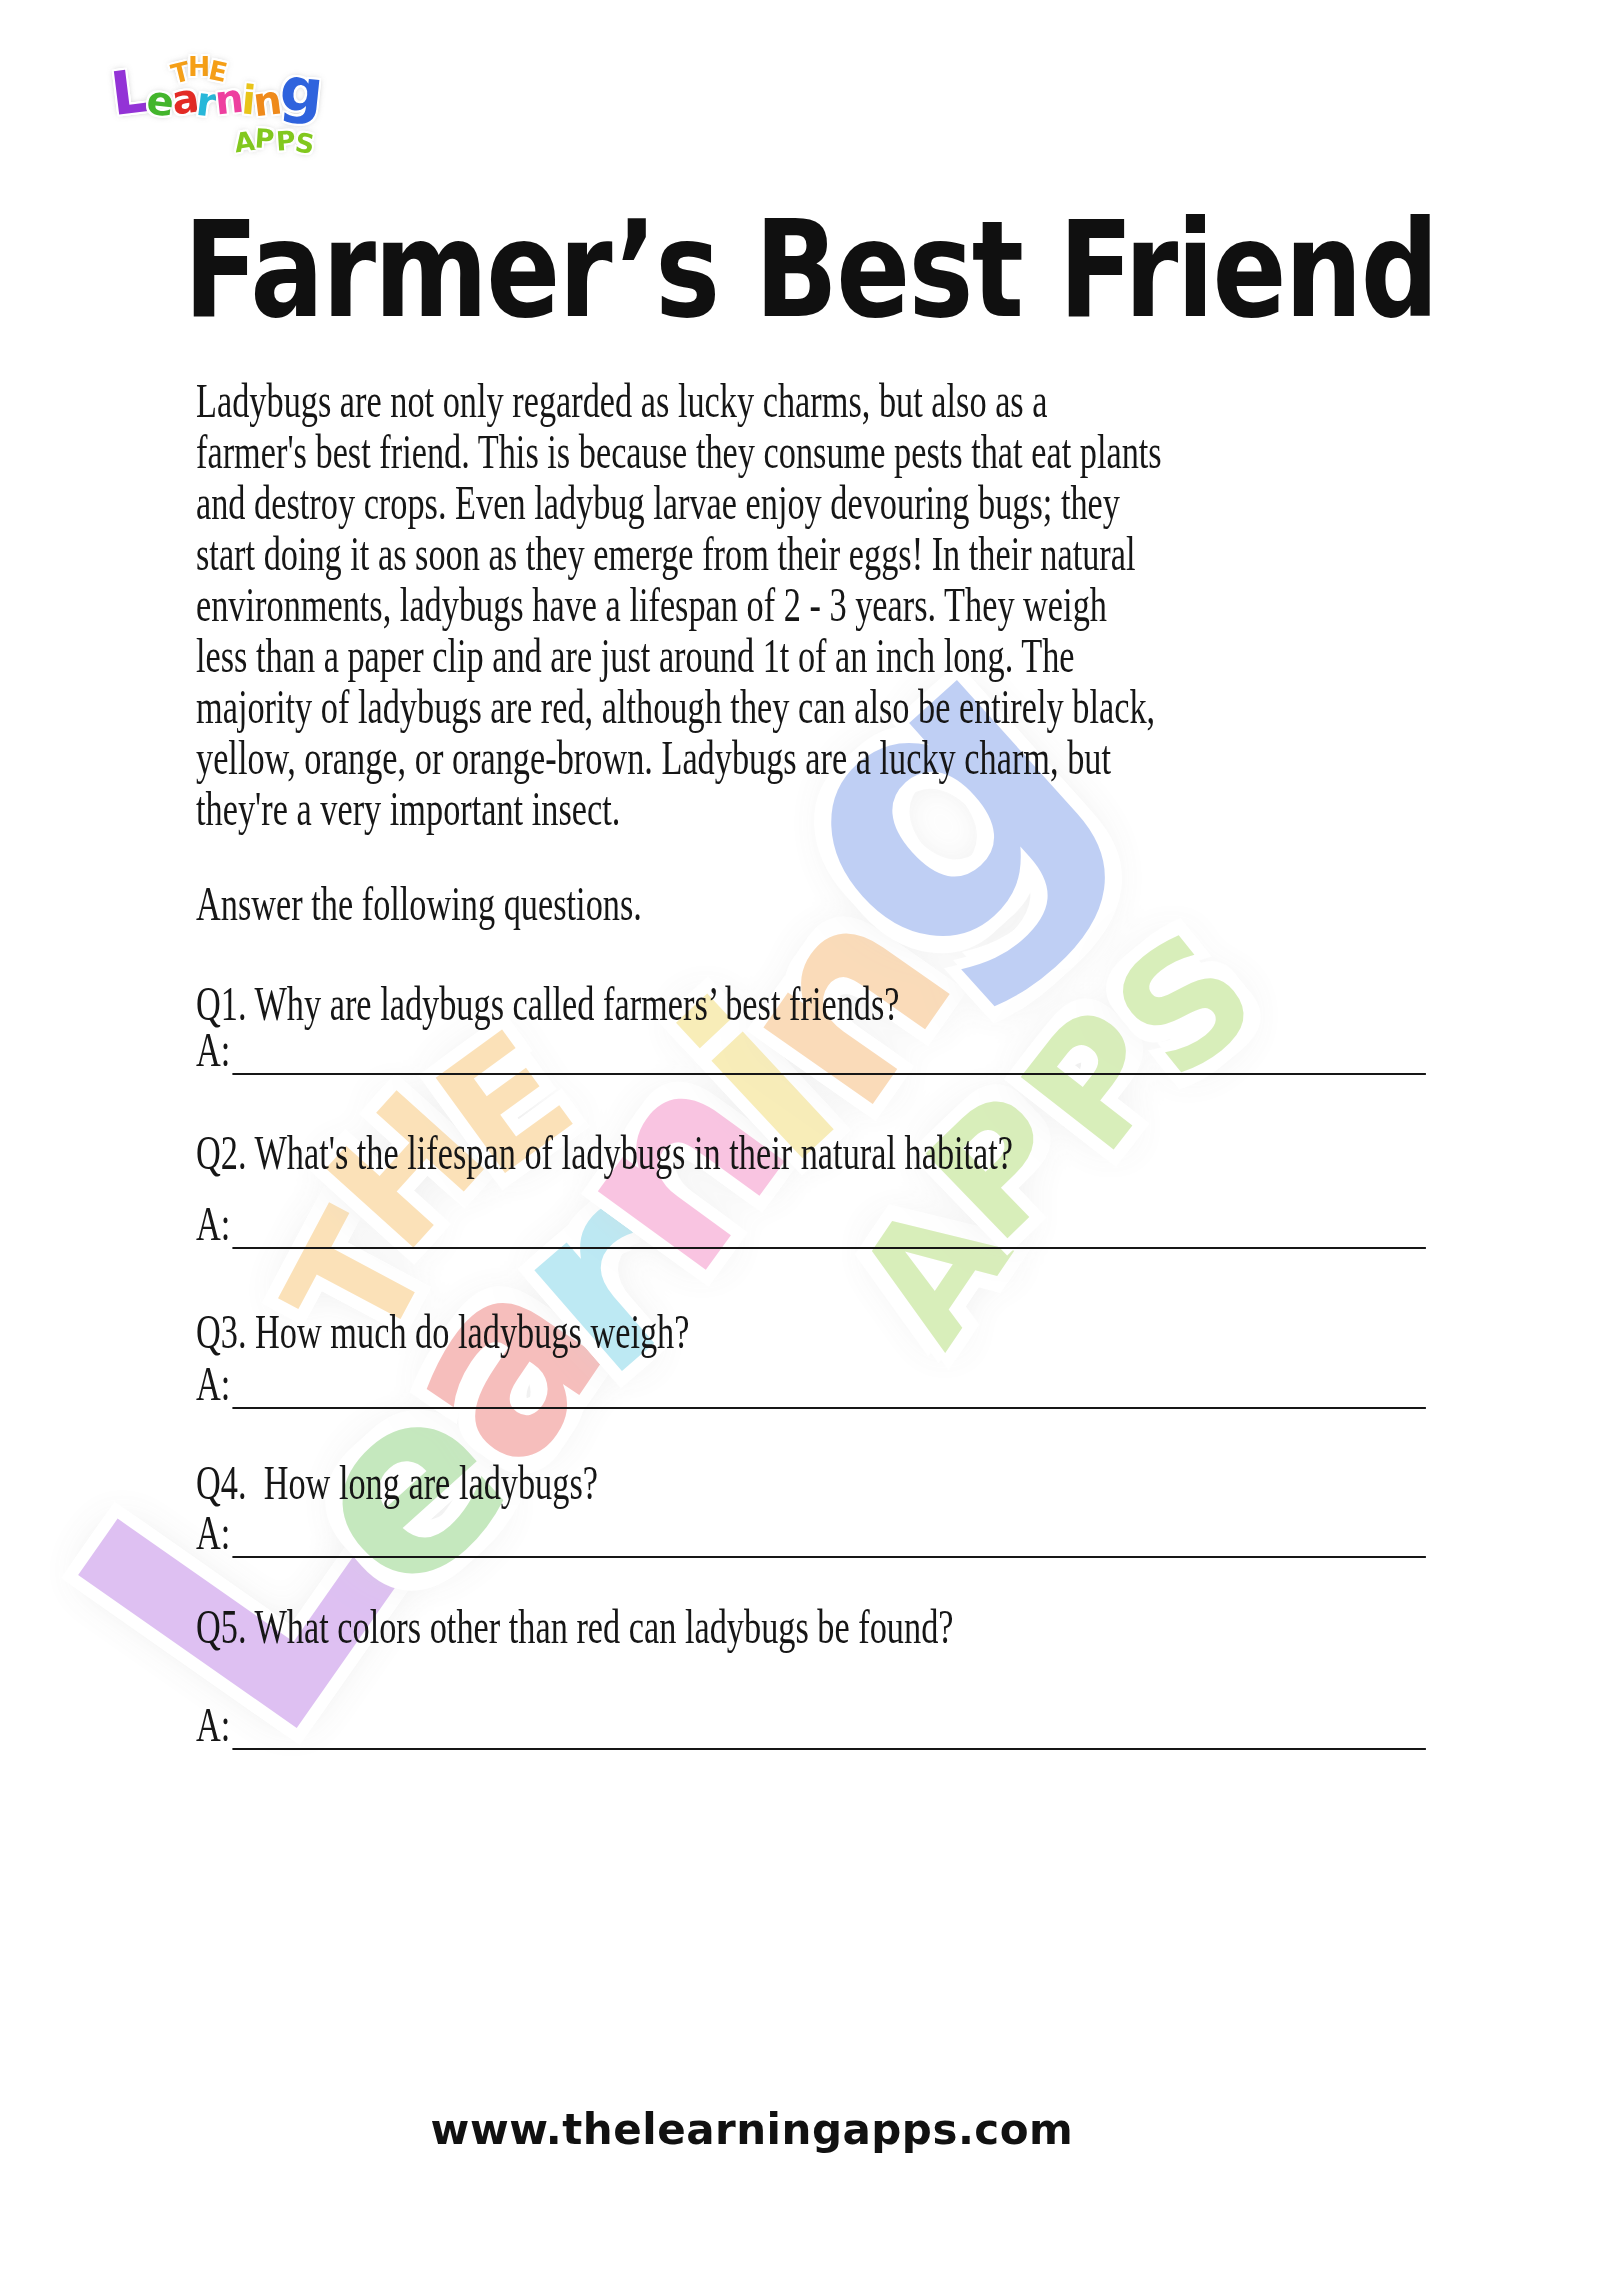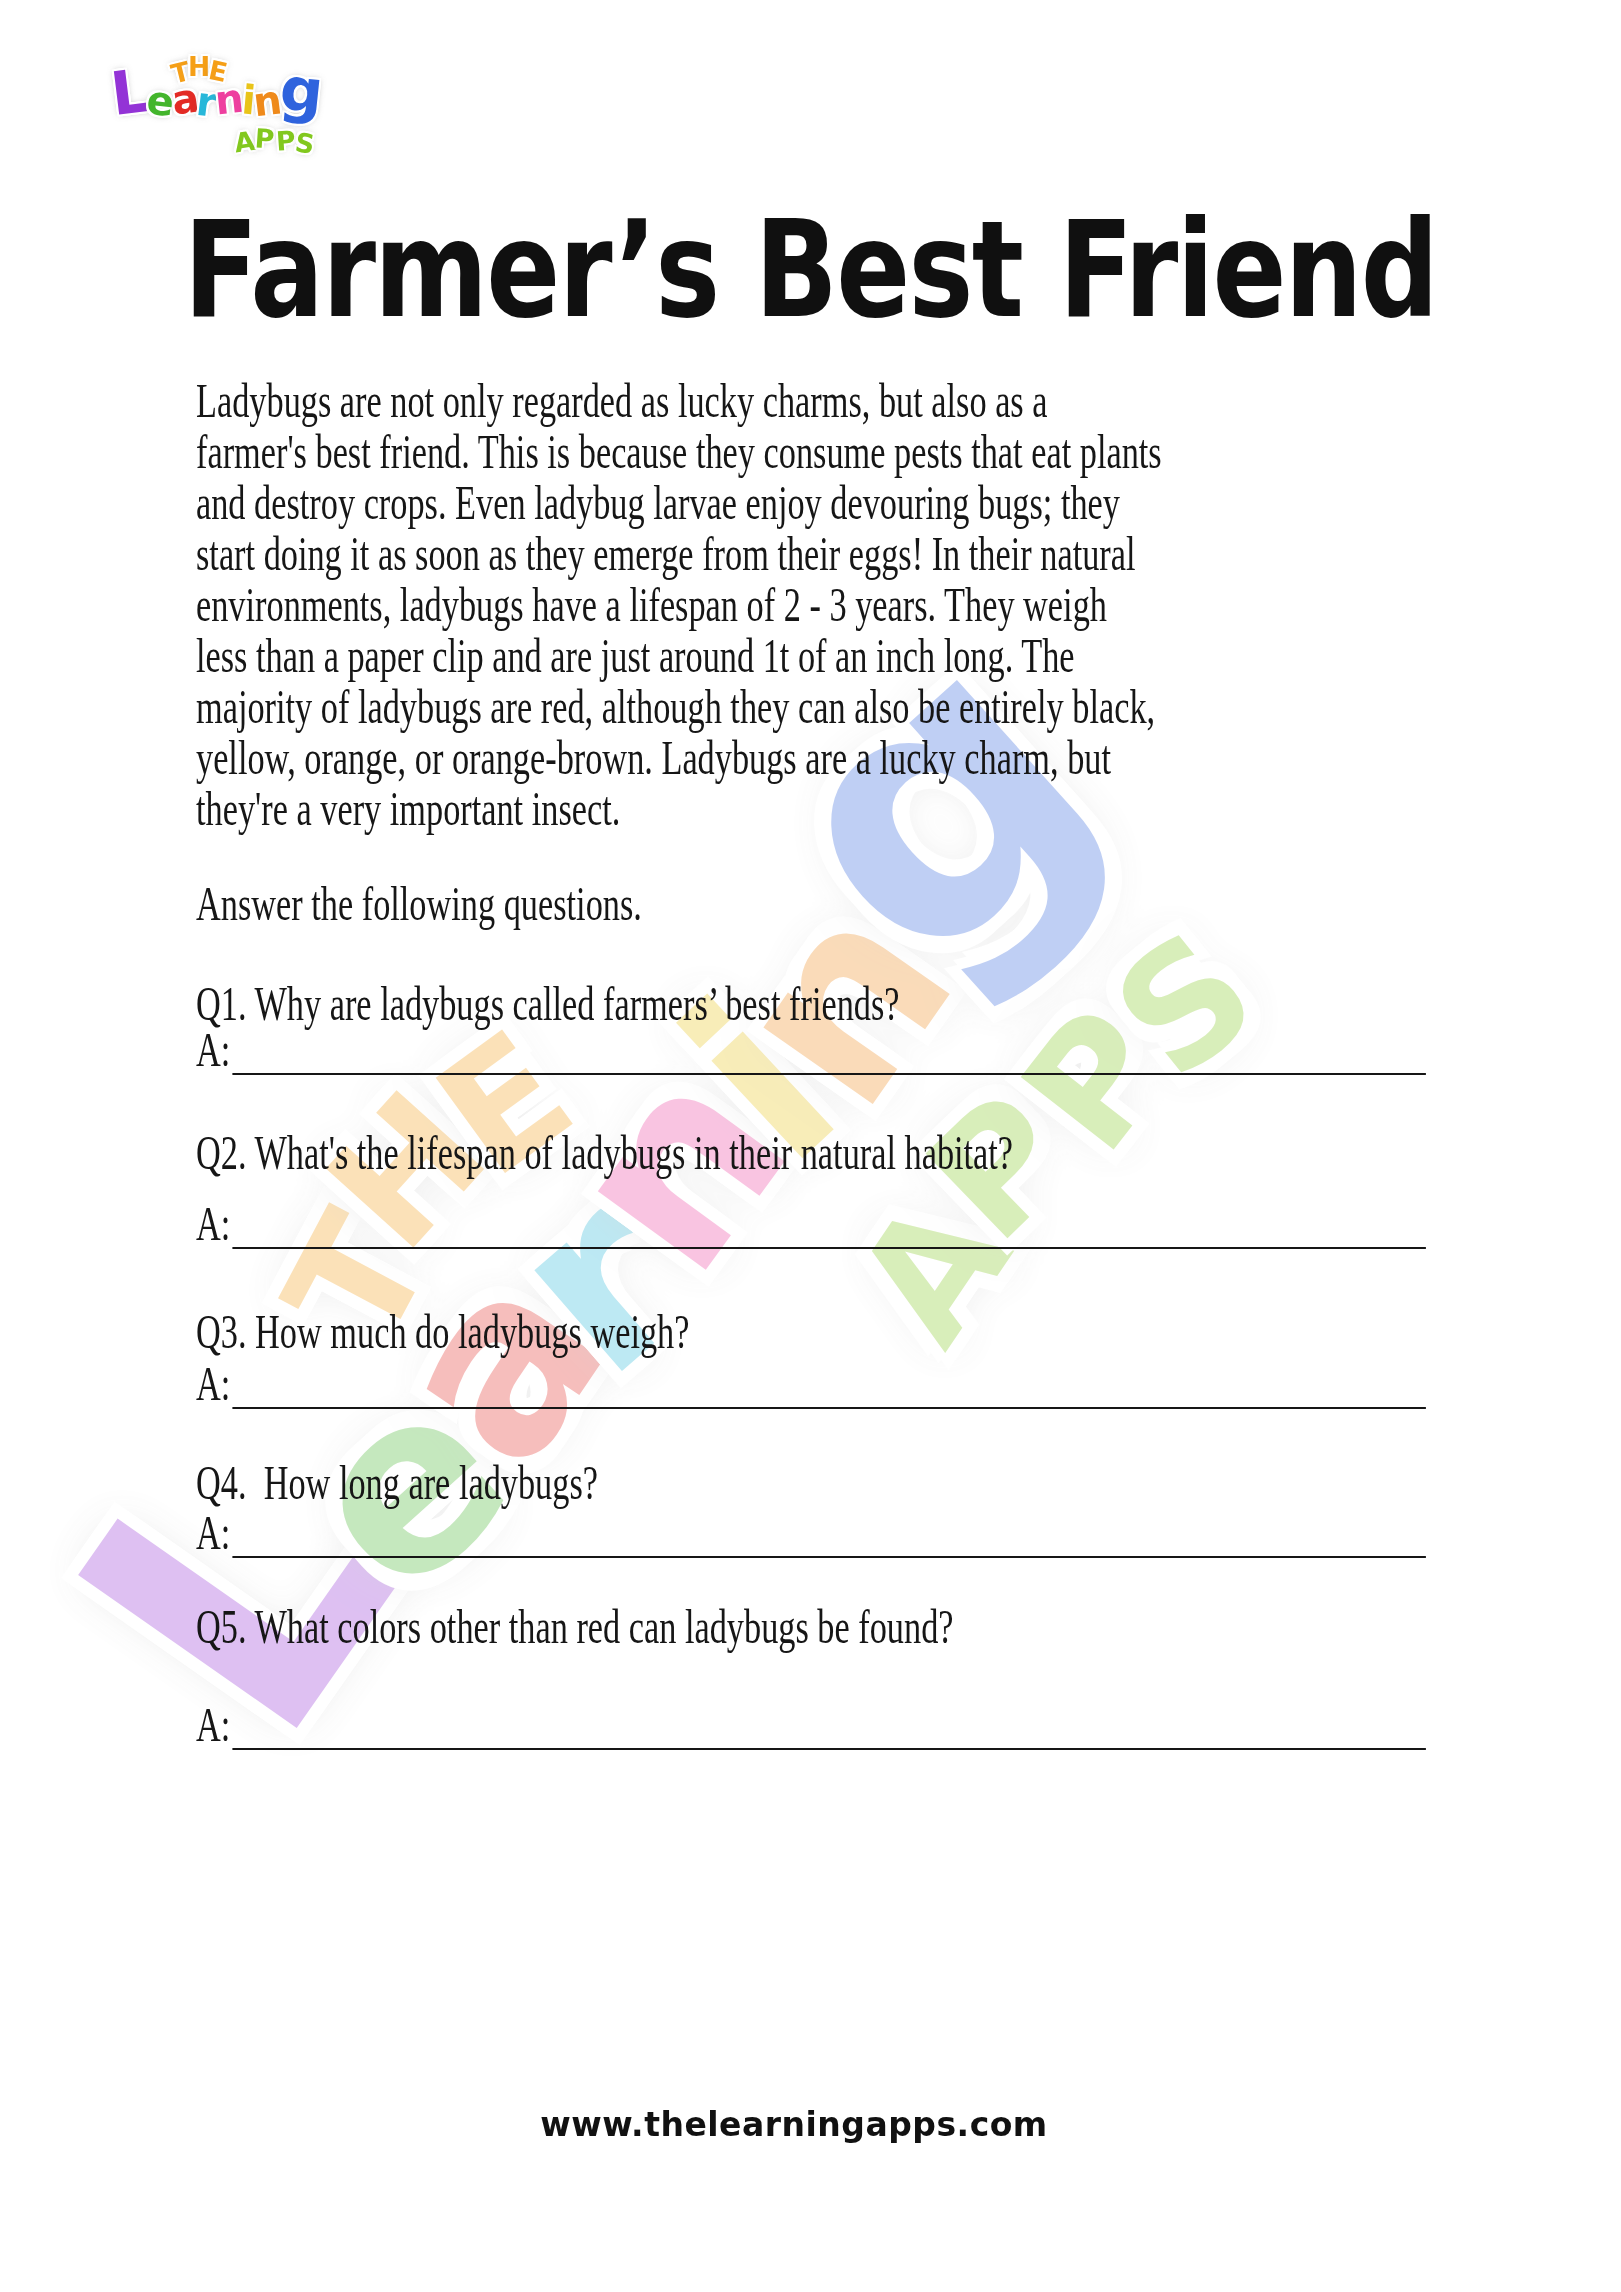--- a/index.html
+++ b/index.html
@@ -66,21 +66,21 @@
 
   .a-row{display:flex;align-items:stretch;height:51px;}
   .a-label{flex:0 0 auto;}
   .a-line{flex:1 1 auto;border-bottom:2.9px solid #161616;margin-left:2.9px;}
 
   
   .site{
     position:absolute;top:2105px;left:0;width:1504px;z-index:1;
     text-align:center;
     font-family:"DejaVu Sans",sans-serif;font-weight:bold;
-    font-size:33px;color:#111;letter-spacing:0.5px;margin-left:42px;
+    font-size:42px;color:#111;letter-spacing:0.5px;
   }
 </style>
 </head>
 <body>
 
 <div class="page">
 
   <div class="watermark" aria-hidden="true">
     <div class="logo">
       <div class="l-the"><span style="color: rgb(245, 159, 23); transform: rotate(-14deg) translateY(5.9px);">T</span><span style="color: rgb(245, 159, 23); transform: rotate(0deg) translateY(0px);">H</span><span style="color: rgb(245, 159, 23); transform: rotate(12deg) translateY(4.9px);">E</span></div>

